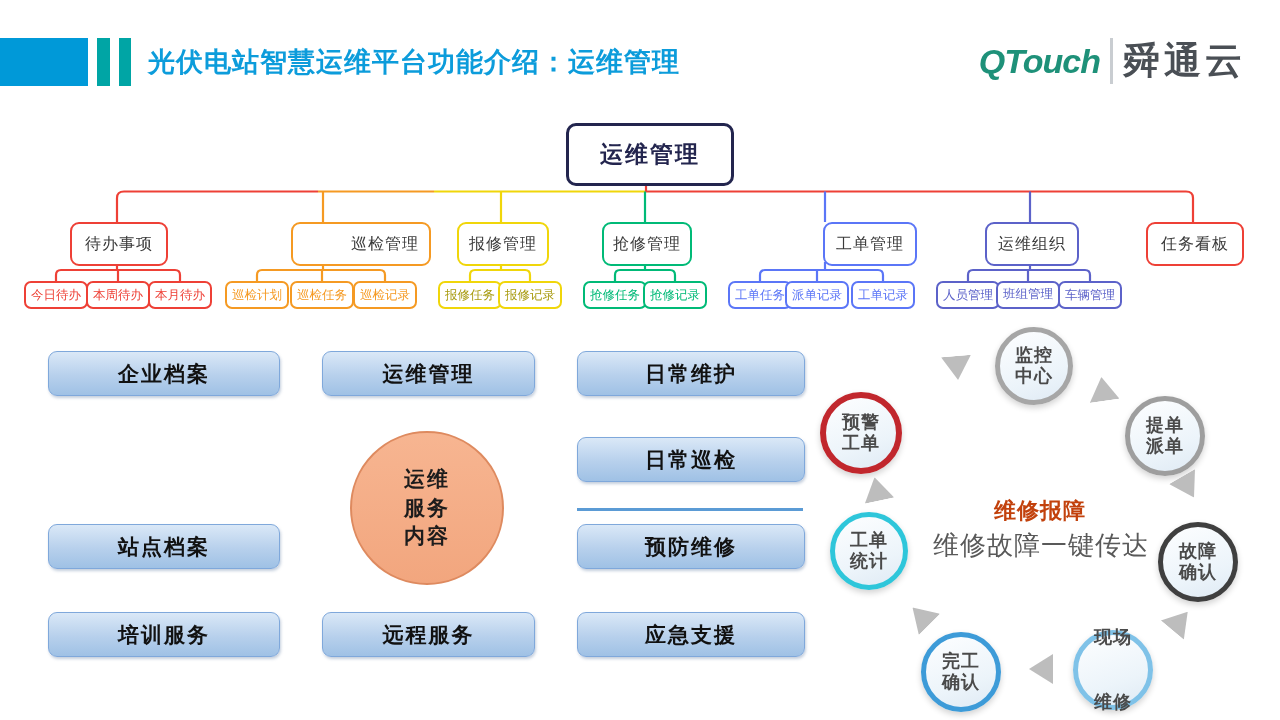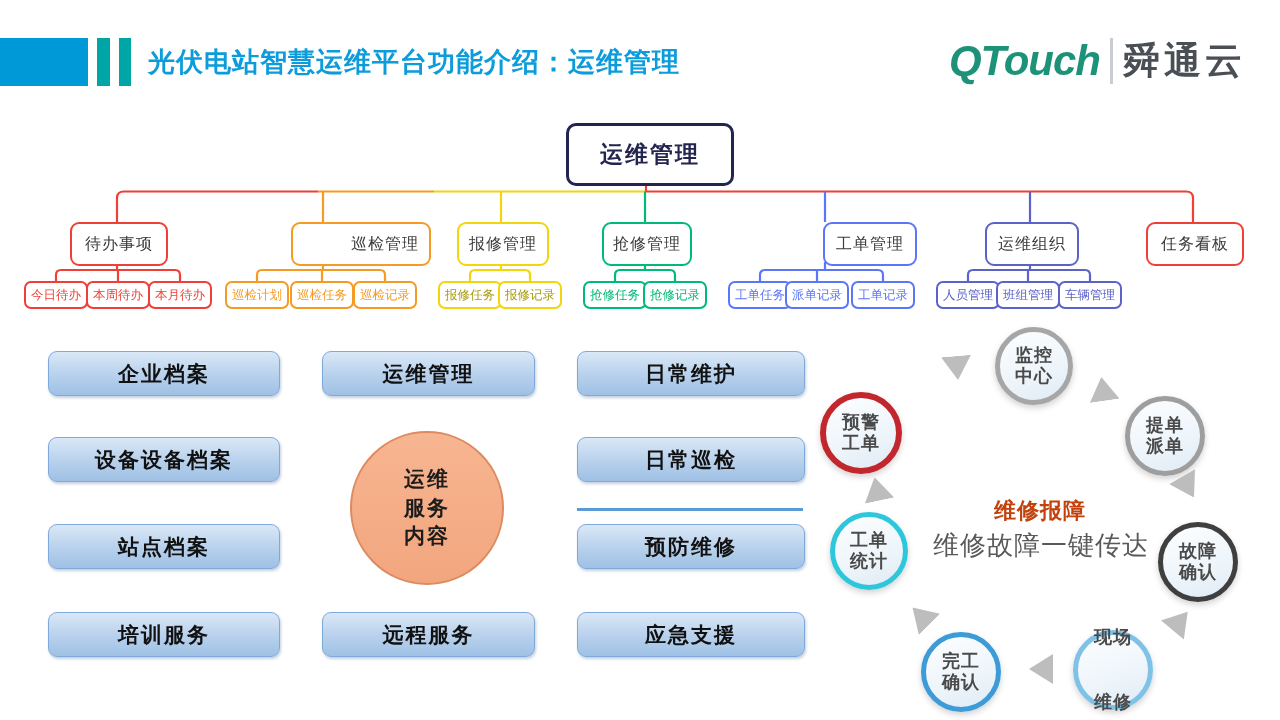--- a/index.html
+++ b/index.html
@@ -4,21 +4,21 @@
 <style>
   html,body{margin:0;padding:0;background:#fff;font-family:"Liberation Sans","DejaVu Sans",sans-serif;}
   #stage{position:relative;width:1280px;height:720px;overflow:hidden;background:#fff;}
 
   
   .hdr-block{position:absolute;left:0;top:38px;width:88px;height:48px;}
   .hdr-bar1{position:absolute;left:97px;top:38px;width:13px;height:48px;}
   .hdr-bar2{position:absolute;left:119px;top:38px;width:12px;height:48px;}
   .slide-title{position:absolute;left:148px;top:44px;font-size:27px;font-weight:bold;letter-spacing:1px;white-space:nowrap;}
   .logo{position:absolute;right:34px;top:36px;display:flex;align-items:center;gap:10px;}
-  .logo-brand{font-size:42px;font-weight:bold;font-style:italic;letter-spacing:-1px;}
+  .logo-brand{font-size:34px;font-weight:bold;font-style:italic;letter-spacing:-1px;}
   .logo-divider{width:3px;height:46px;background:#C9CDD1;}
   .logo-suffix{font-size:37px;font-weight:bold;letter-spacing:4px;}
 
   
   #connector-svg{position:absolute;left:0;top:0;width:1280px;height:720px;pointer-events:none;}
   .tree-root{position:absolute;left:566px;top:123px;width:162px;height:57px;background:#fff;
      border:3px solid #23254E;border-radius:10px;display:flex;align-items:center;justify-content:center;
      font-size:23px;font-weight:bold;letter-spacing:2px;}
   .tree-node{position:absolute;background:#fff;border:2px solid;border-radius:9px;display:flex;align-items:center;
      justify-content:center;font-size:16px;color:#3A3A3A;letter-spacing:1px;white-space:nowrap;}
@@ -103,25 +103,24 @@
     <div class="tree-child" style="left: 530px; top: 281px; border-color: rgb(240, 214, 10); color: rgb(168, 155, 16);">报修记录</div>
     <div class="tree-node" style="left: 602px; top: 222px; width: 86px; height: 40px; border-color: rgb(0, 186, 119);">抢修管理</div>
     <div class="tree-child" style="left: 615px; top: 281px; border-color: rgb(0, 186, 119); color: rgb(0, 186, 119);">抢修任务</div>
     <div class="tree-child" style="left: 675px; top: 281px; border-color: rgb(0, 186, 119); color: rgb(0, 186, 119);">抢修记录</div>
     <div class="tree-node" style="left: 780px; top: 222px; width: 90px; height: 40px; border-color: rgb(91, 118, 247); margin-left: 43px;">工单管理</div>
     <div class="tree-child" style="left: 760px; top: 281px; border-color: rgb(91, 118, 247); color: rgb(91, 118, 247);">工单任务</div>
     <div class="tree-child" style="left: 817px; top: 281px; border-color: rgb(91, 118, 247); color: rgb(91, 118, 247);">派单记录</div>
     <div class="tree-child" style="left: 883px; top: 281px; border-color: rgb(91, 118, 247); color: rgb(91, 118, 247);">工单记录</div>
     <div class="tree-node" style="left: 985px; top: 222px; width: 90px; height: 40px; border-color: rgb(92, 98, 201);">运维组织</div>
     <div class="tree-child" style="left: 968px; top: 281px; border-color: rgb(92, 98, 201); color: rgb(92, 98, 201);">人员管理</div>
-    <div class="tree-child" style="left: 1028px; top: 281px; border-color: rgb(92, 98, 201); color: rgb(92, 98, 201);">班组管理</div>
+    <div class="tree-child" style="left: 1028px; top: 281px; border-color: rgb(92, 98, 201); color: rgb(92, 98, 201); font-family: Liberation Mono, monospace;">班组管理</div>
     <div class="tree-child" style="left: 1090px; top: 281px; border-color: rgb(92, 98, 201); color: rgb(92, 98, 201);">车辆管理</div>
     <div class="tree-node" style="left: 1146px; top: 222px; width: 94px; height: 40px; border-color: rgb(238, 64, 54);">任务看板</div>
     <div class="blue-box" style="left: 48px; top: 351px; width: 230px; height: 43px; border-color: rgb(127, 168, 219);">企业档案</div>
-    <div class="blue-box" style="left: 48px; top: 437px; width: 230px; height: 43px; border-color: rgb(127, 168, 219);">设备设备档案</div>
     <div class="blue-box" style="left: 48px; top: 524px; width: 230px; height: 43px; border-color: rgb(127, 168, 219);">站点档案</div>
     <div class="blue-box" style="left: 48px; top: 612px; width: 230px; height: 43px; border-color: rgb(127, 168, 219);">培训服务</div>
     <div class="blue-box" style="left: 322px; top: 351px; width: 211px; height: 43px; border-color: rgb(127, 168, 219);">运维管理</div>
     <div class="blue-box" style="left: 322px; top: 612px; width: 211px; height: 43px; border-color: rgb(127, 168, 219);">远程服务</div>
     <div class="blue-box" style="left: 577px; top: 351px; width: 226px; height: 43px; border-color: rgb(127, 168, 219);">日常维护</div>
     <div class="blue-box" style="left: 577px; top: 437px; width: 226px; height: 43px; border-color: rgb(127, 168, 219);">日常巡检</div>
     <div class="blue-box" style="left: 577px; top: 524px; width: 226px; height: 43px; border-color: rgb(127, 168, 219);">预防维修</div>
     <div class="blue-box" style="left: 577px; top: 612px; width: 226px; height: 43px; border-color: rgb(127, 168, 219);">应急支援</div>
     <div class="col3-divider" style="background: rgb(91, 155, 213);"></div>
     <div class="center-circle" style="background: linear-gradient(rgb(247, 181, 145), rgb(242, 166, 126)); border-color: rgb(222, 138, 95);">

